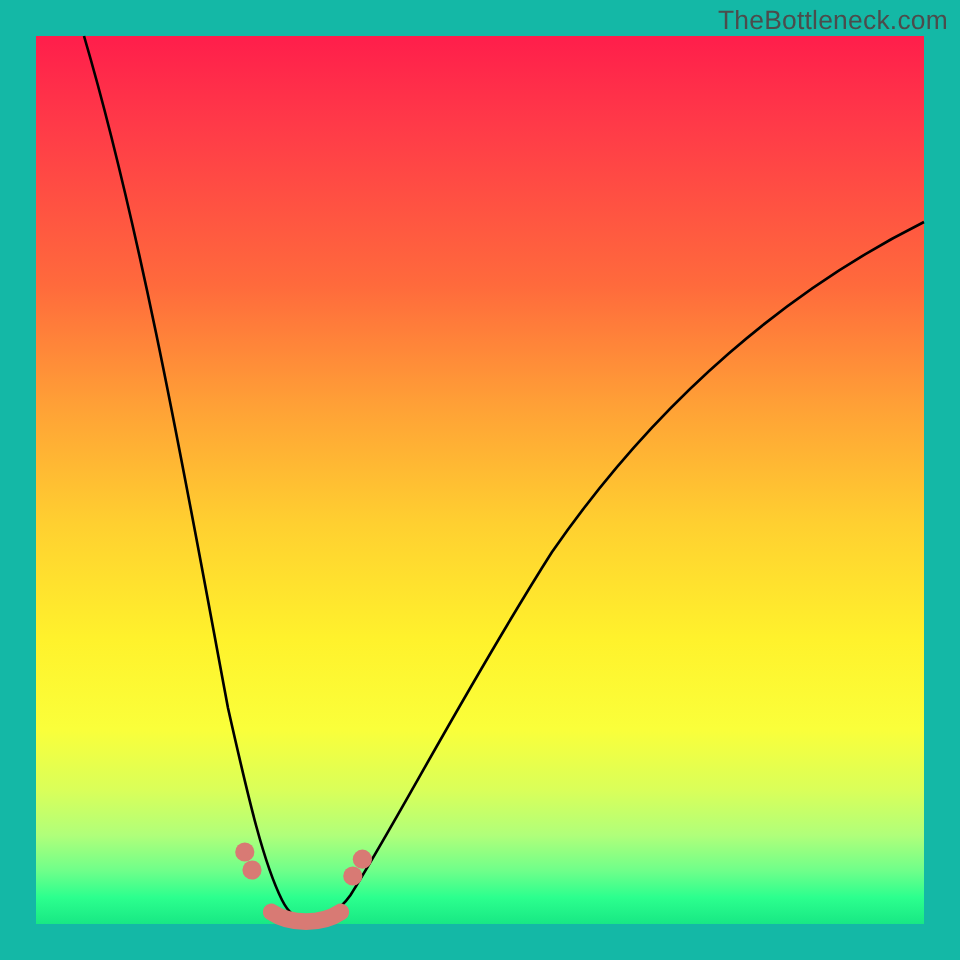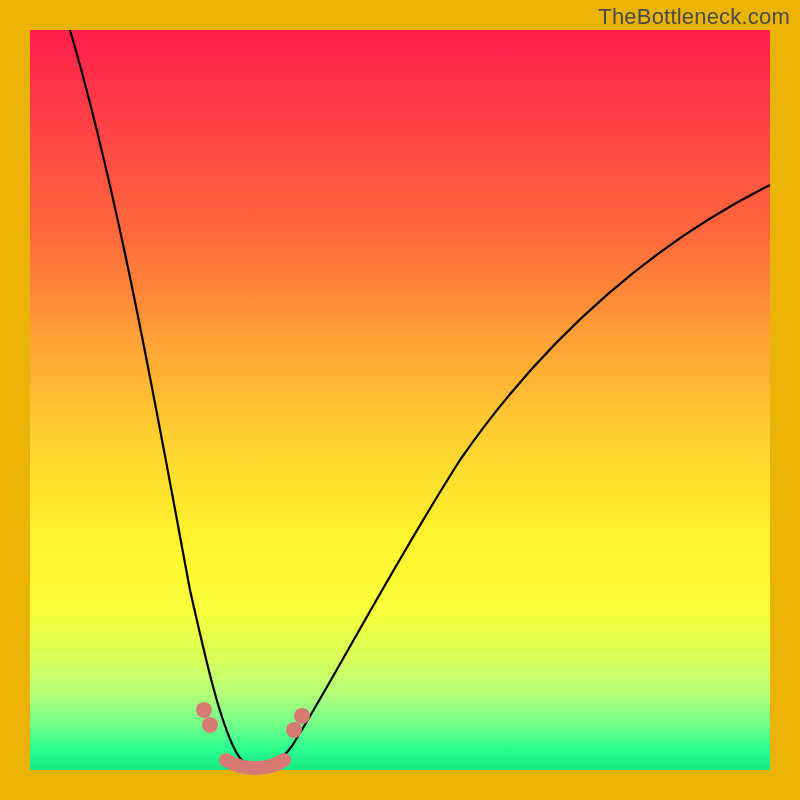--- a/index.html
+++ b/index.html
@@ -10,21 +10,21 @@
     background: #000;
     overflow: hidden;
     font-family: Arial, Helvetica, sans-serif;
   }
   .frame {
     position: absolute;
     left: 0;
     top: 0;
     width: 800px;
     height: 800px;
-    background: #eab308;
+    background: #14b8a6;
   }
   .plot {
     position: absolute;
     left: 30px;
     top: 30px;
     width: 740px;
     height: 740px;
     
     background: linear-gradient(
       to bottom,

